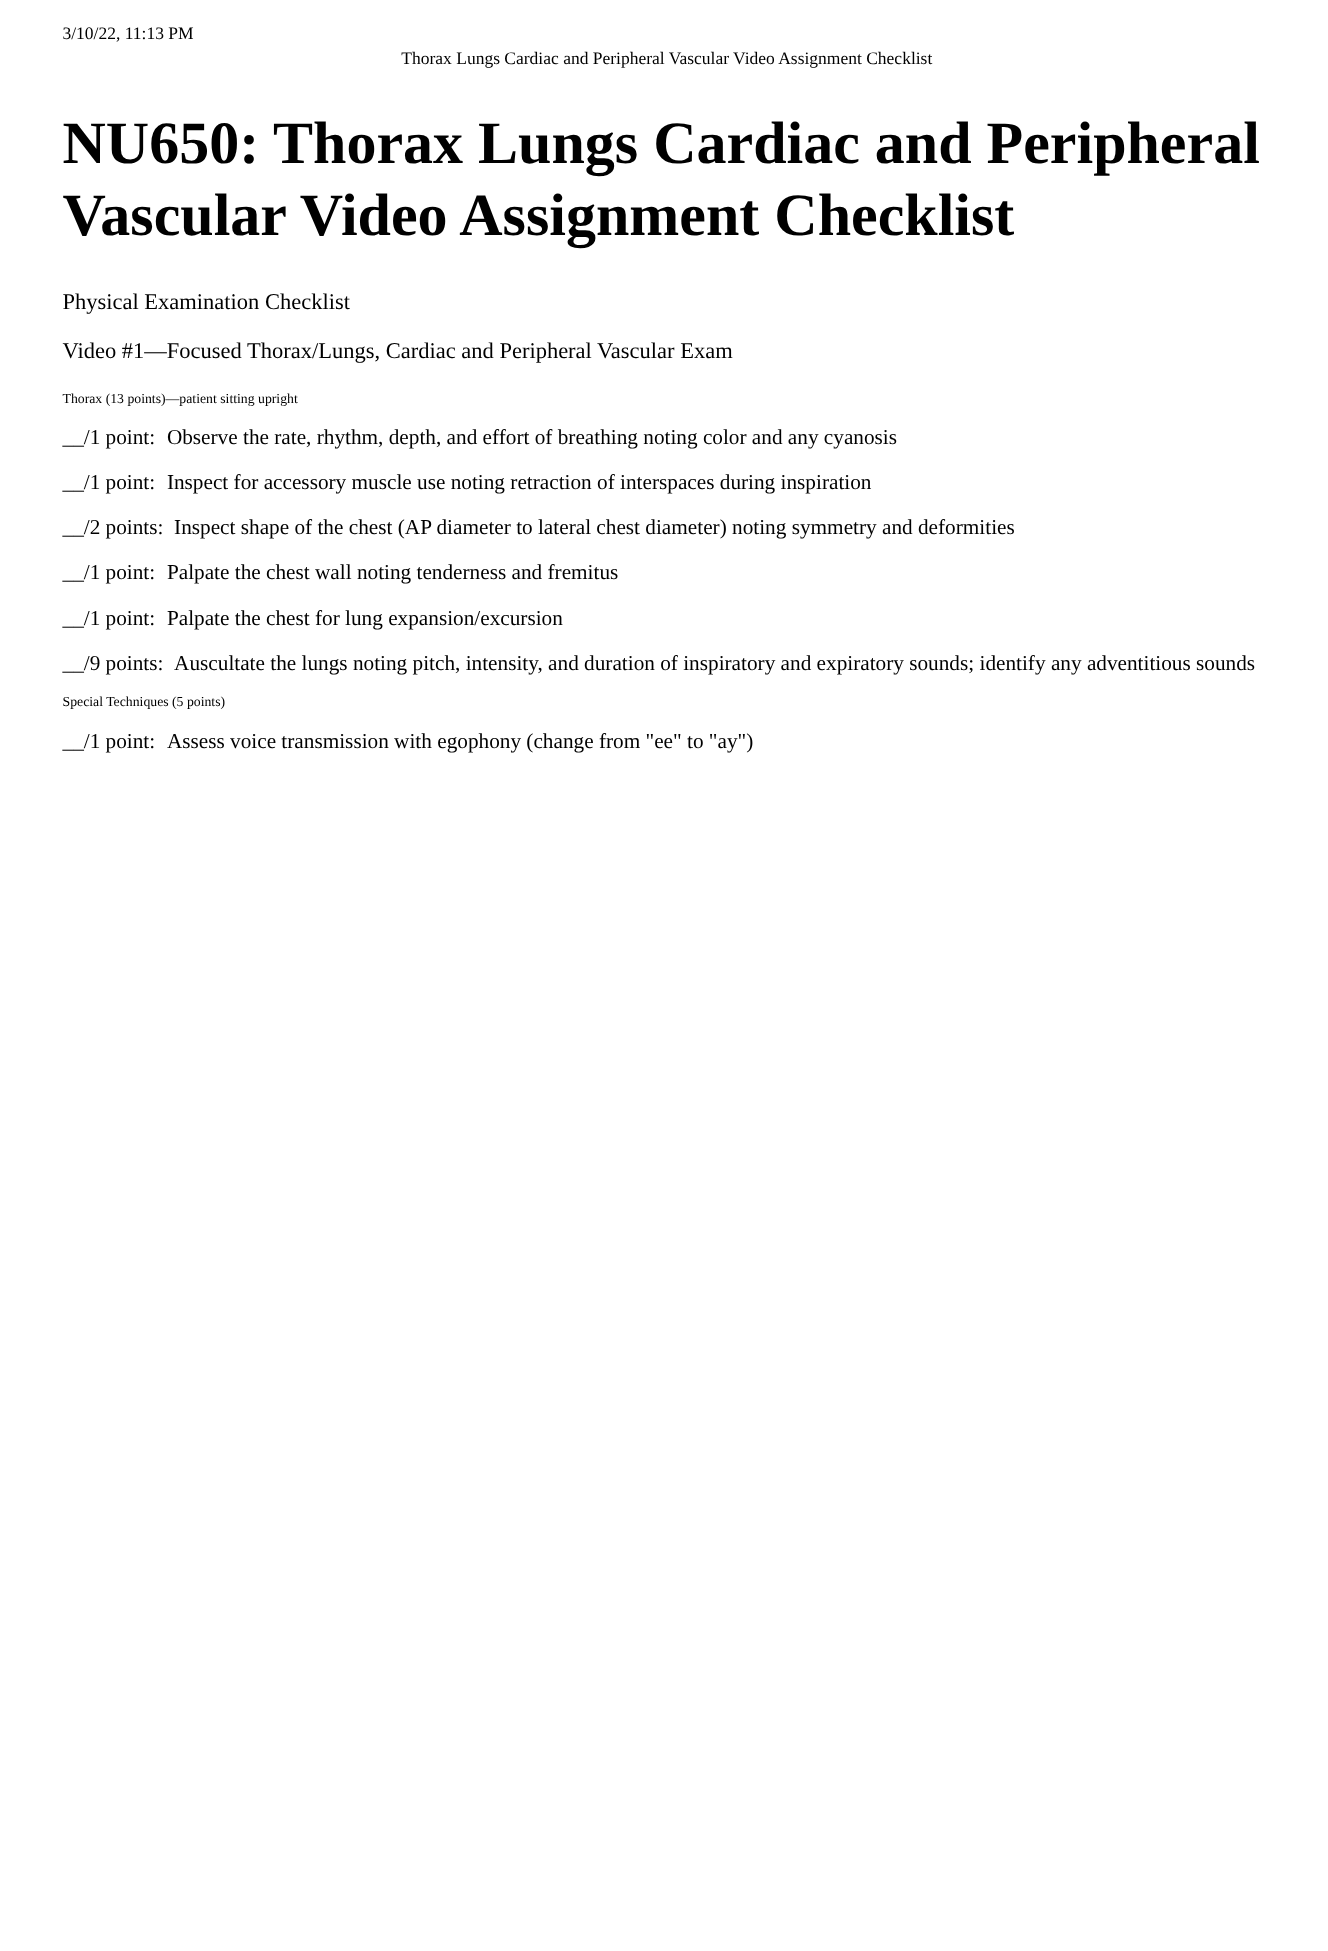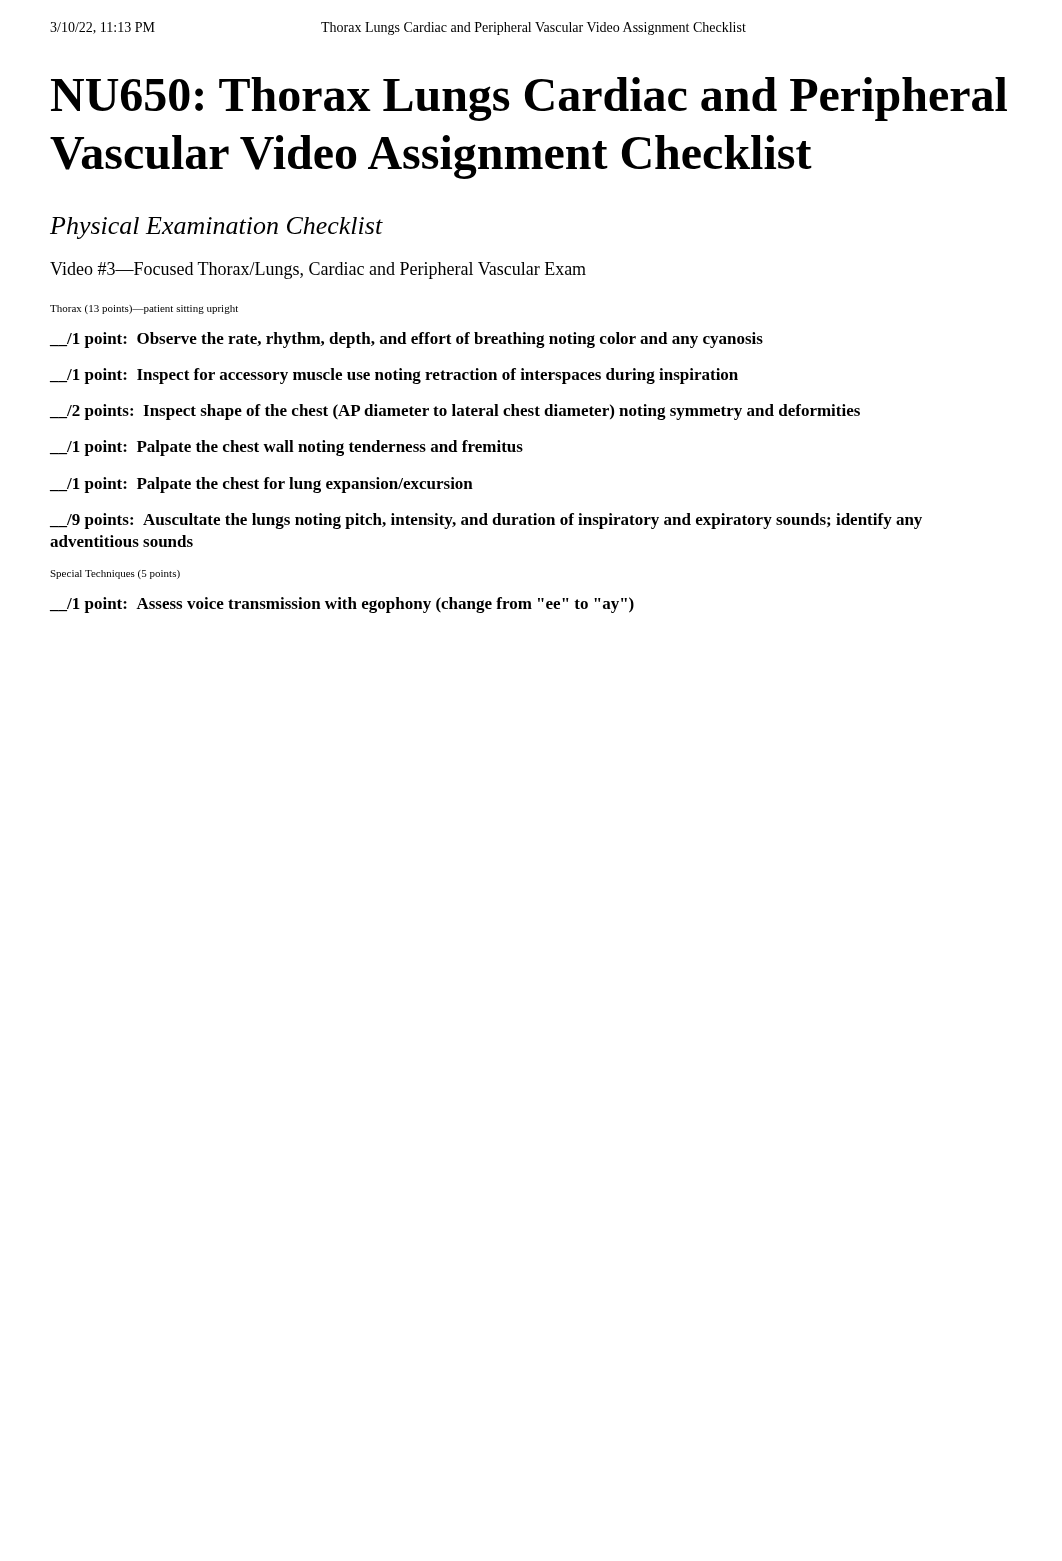--- a/index.html
+++ b/index.html
@@ -20,67 +20,66 @@
       font-size: 14px;
       margin-bottom: 30px;
     }
     .header-left {
       text-align: left;
     }
     .header-center {
       text-align: center;
       flex: 1;
       margin-left: -100px;
+      margin-top: 20px;
     }
     h1 {
       font-size: 48px;
       font-weight: bold;
       line-height: 1.2;
       margin-bottom: 30px;
       margin-top: 20px;
     }
     h2 {
-      font-size: 26px;
+      font-size: 18px;
       font-weight: normal;
       margin-bottom: 18px;
-      font-style: italic;
     }
     .subtitle {
       font-size: 18px;
       margin-bottom: 22px;
     }
     .section-header {
       font-size: 11px;
       margin-bottom: 14px;
       margin-top: 8px;
     }
     .checklist-item {
       font-size: 17px;
       margin-bottom: 14px;
       line-height: 1.3;
-      font-weight: bold;
     }
     .points-prefix {
       display: inline-block;
       min-width: 75px;
     }
   </style>
 </head>
 <body>
 
 <div class="header-row">
   <span class="header-left">3/10/22, 11:13 PM</span>
   <span class="header-center">Thorax Lungs Cardiac and Peripheral Vascular Video Assignment Checklist</span>
 </div>
 
 <h1>NU650: Thorax Lungs Cardiac and Peripheral Vascular Video Assignment Checklist</h1>
 
 <h2>Physical Examination Checklist</h2>
 
-<div class="subtitle">Video #3—Focused Thorax/Lungs, Cardiac and Peripheral Vascular Exam</div>
+<div class="subtitle">Video #1—Focused Thorax/Lungs, Cardiac and Peripheral Vascular Exam</div>
 
 <div id="sections-container">
     <div class="section-header">Thorax (13 points)—patient sitting upright</div>
     <div class="checklist-item"><span class="points-prefix">__/1 point:</span><span>&nbsp;&nbsp;Observe the rate, rhythm, depth, and effort of breathing noting color and any cyanosis</span></div>
     <div class="checklist-item"><span class="points-prefix">__/1 point:</span><span>&nbsp;&nbsp;Inspect for accessory muscle use noting retraction of interspaces during inspiration</span></div>
     <div class="checklist-item"><span class="points-prefix">__/2 points:</span><span>&nbsp;&nbsp;Inspect shape of the chest (AP diameter to lateral chest diameter) noting symmetry and deformities</span></div>
     <div class="checklist-item"><span class="points-prefix">__/1 point:</span><span>&nbsp;&nbsp;Palpate the chest wall noting tenderness and fremitus</span></div>
     <div class="checklist-item"><span class="points-prefix">__/1 point:</span><span>&nbsp;&nbsp;Palpate the chest for lung expansion/excursion</span></div>
     <div class="checklist-item"><span class="points-prefix">__/9 points:</span><span>&nbsp;&nbsp;Auscultate the lungs noting pitch, intensity, and duration of inspiratory and expiratory sounds; identify any adventitious sounds</span></div>
     <div class="section-header">Special Techniques (5 points)</div>

